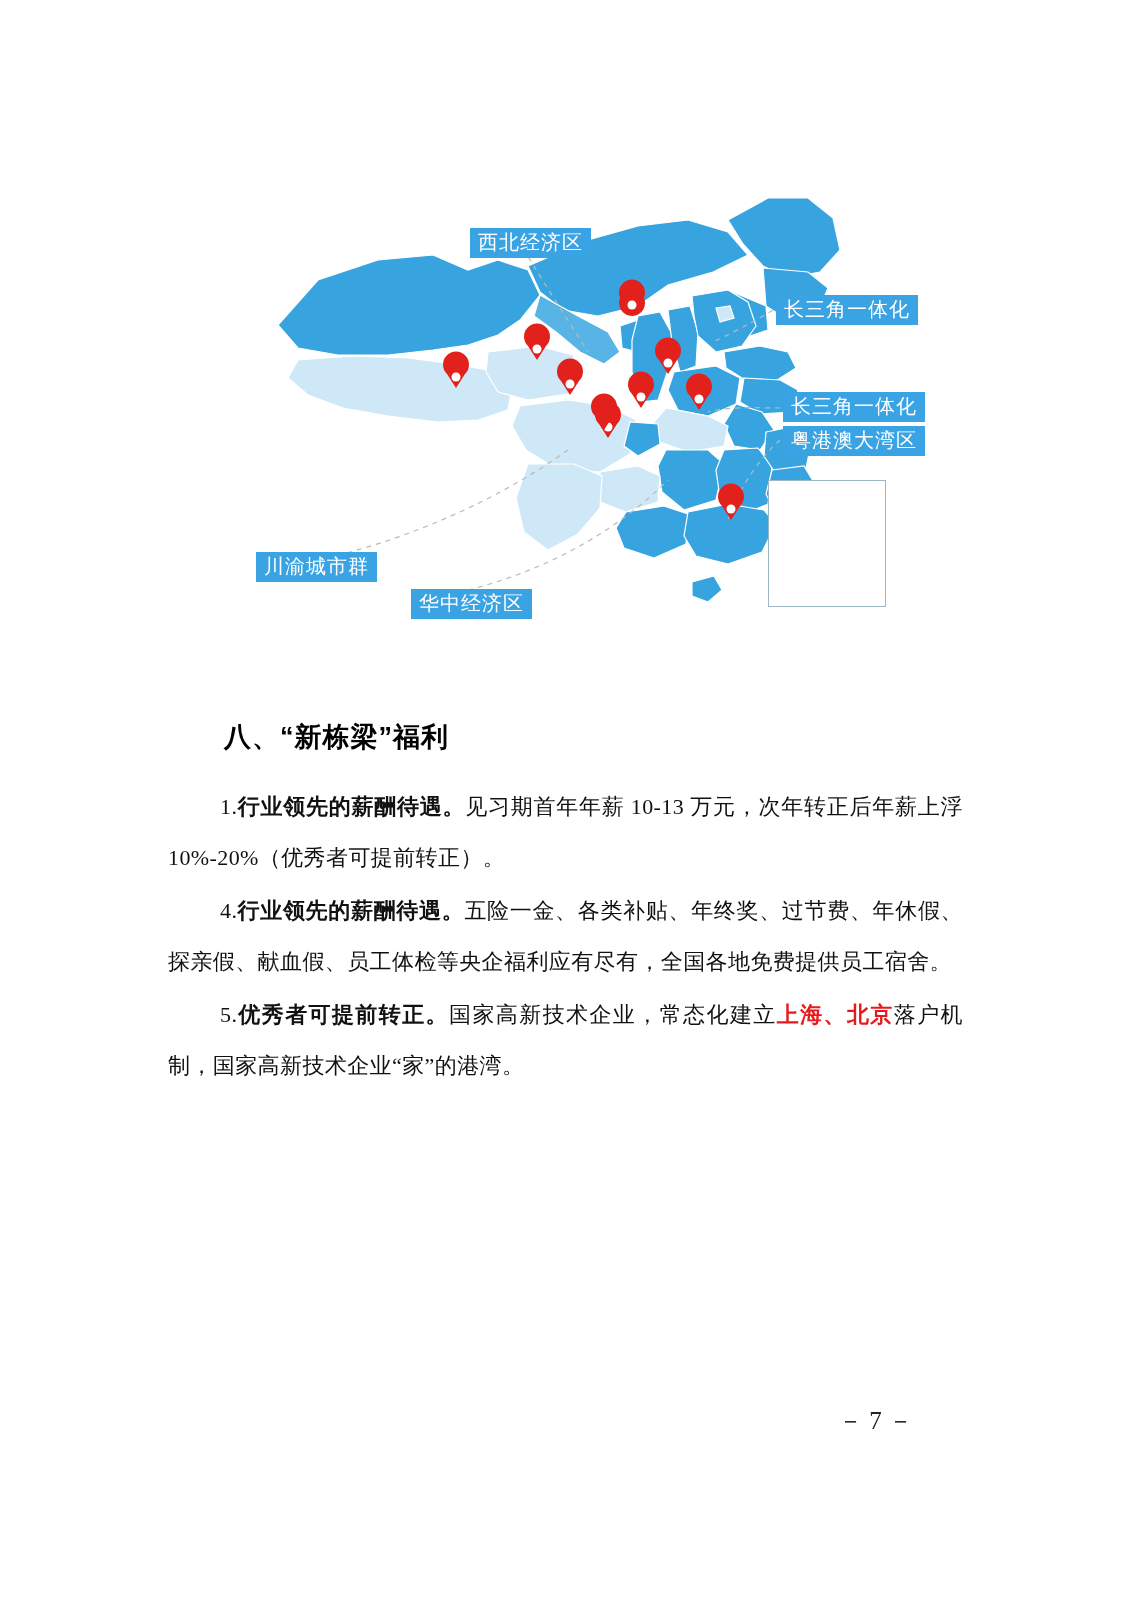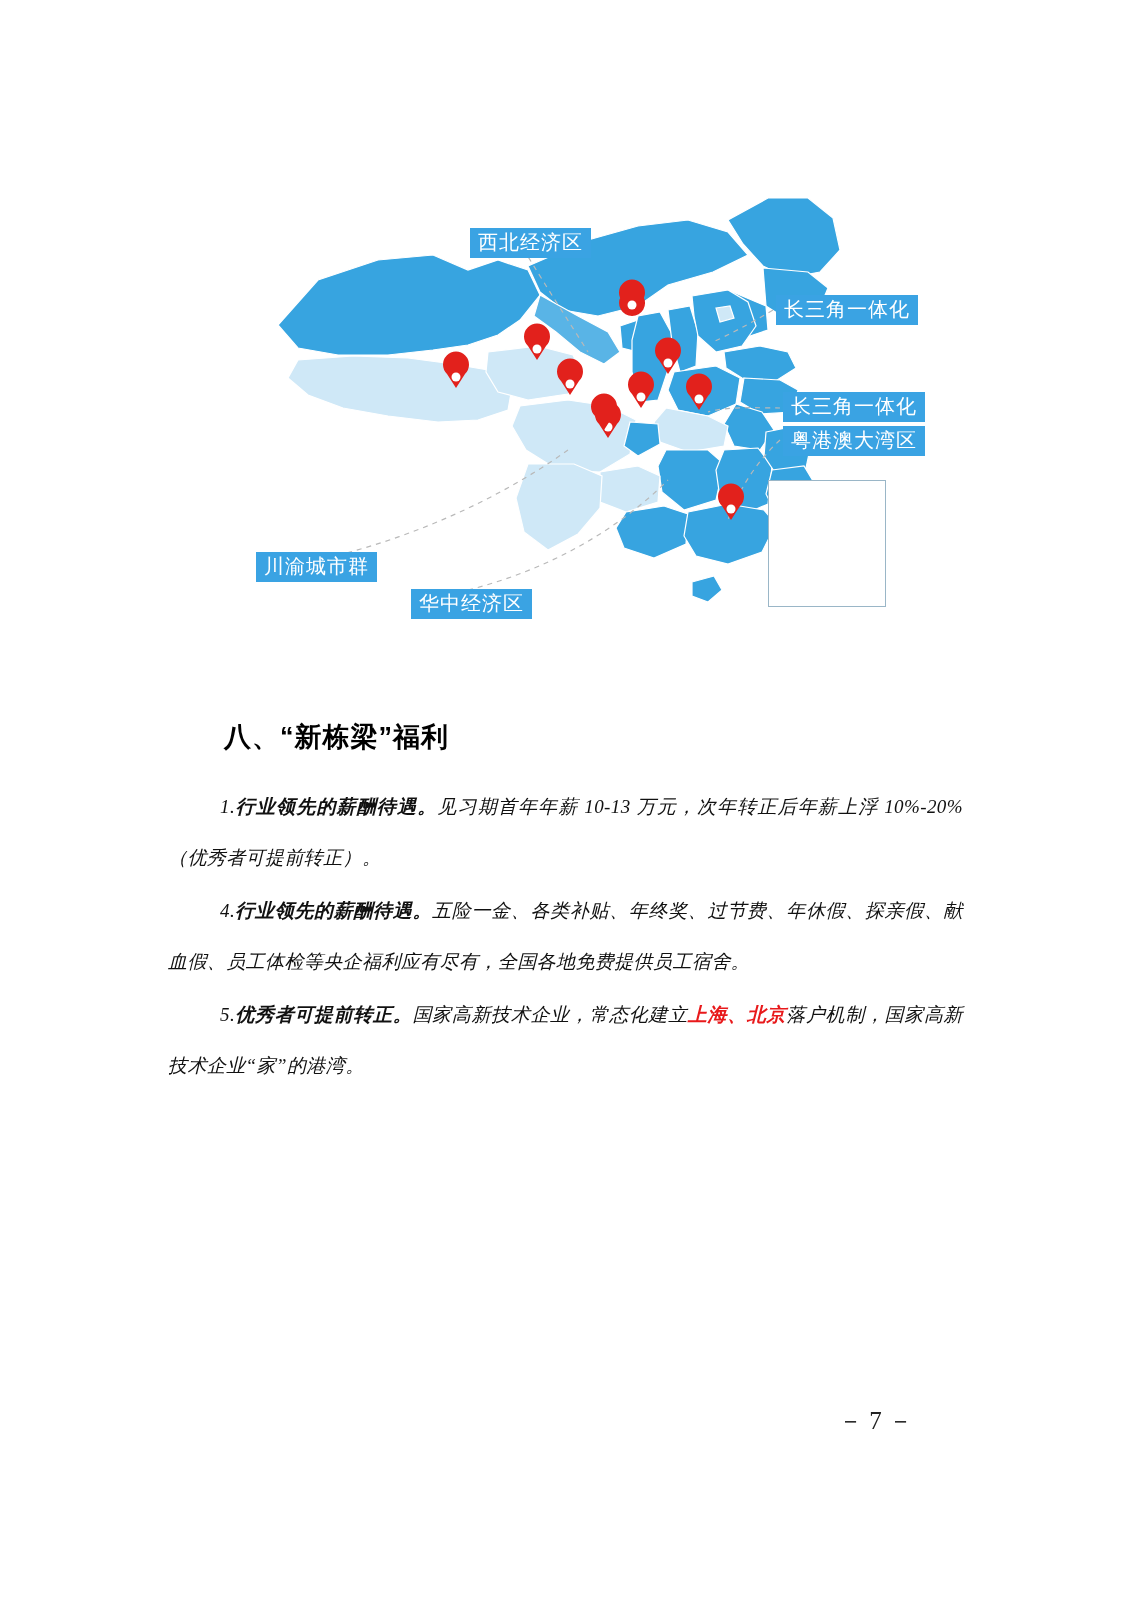--- a/index.html
+++ b/index.html
@@ -75,29 +75,28 @@
   h2.section-title {
     font-family: "Liberation Sans", sans-serif;
     font-weight: bold;
     font-size: 27px;
     letter-spacing: 1px;
     margin: 0 0 26px 0;
     padding-left: 56px;
     color: #000;
   }
   p.para {
-    font-size: 19px;
+    font-size: 22px;
     line-height: 51px;
     margin: 0 0 2px 0;
     text-indent: 52px;
     text-align: justify;
     text-justify: inter-ideograph;
     color: #111;
     letter-spacing: 0.4px;
-    font-style: italic;
   }
   .lead {
     font-family: "Liberation Sans", sans-serif;
     font-weight: bold;
   }
   .hl {
     color: #e8191b;
     font-family: "Liberation Sans", sans-serif;
     font-weight: bold;
   }

